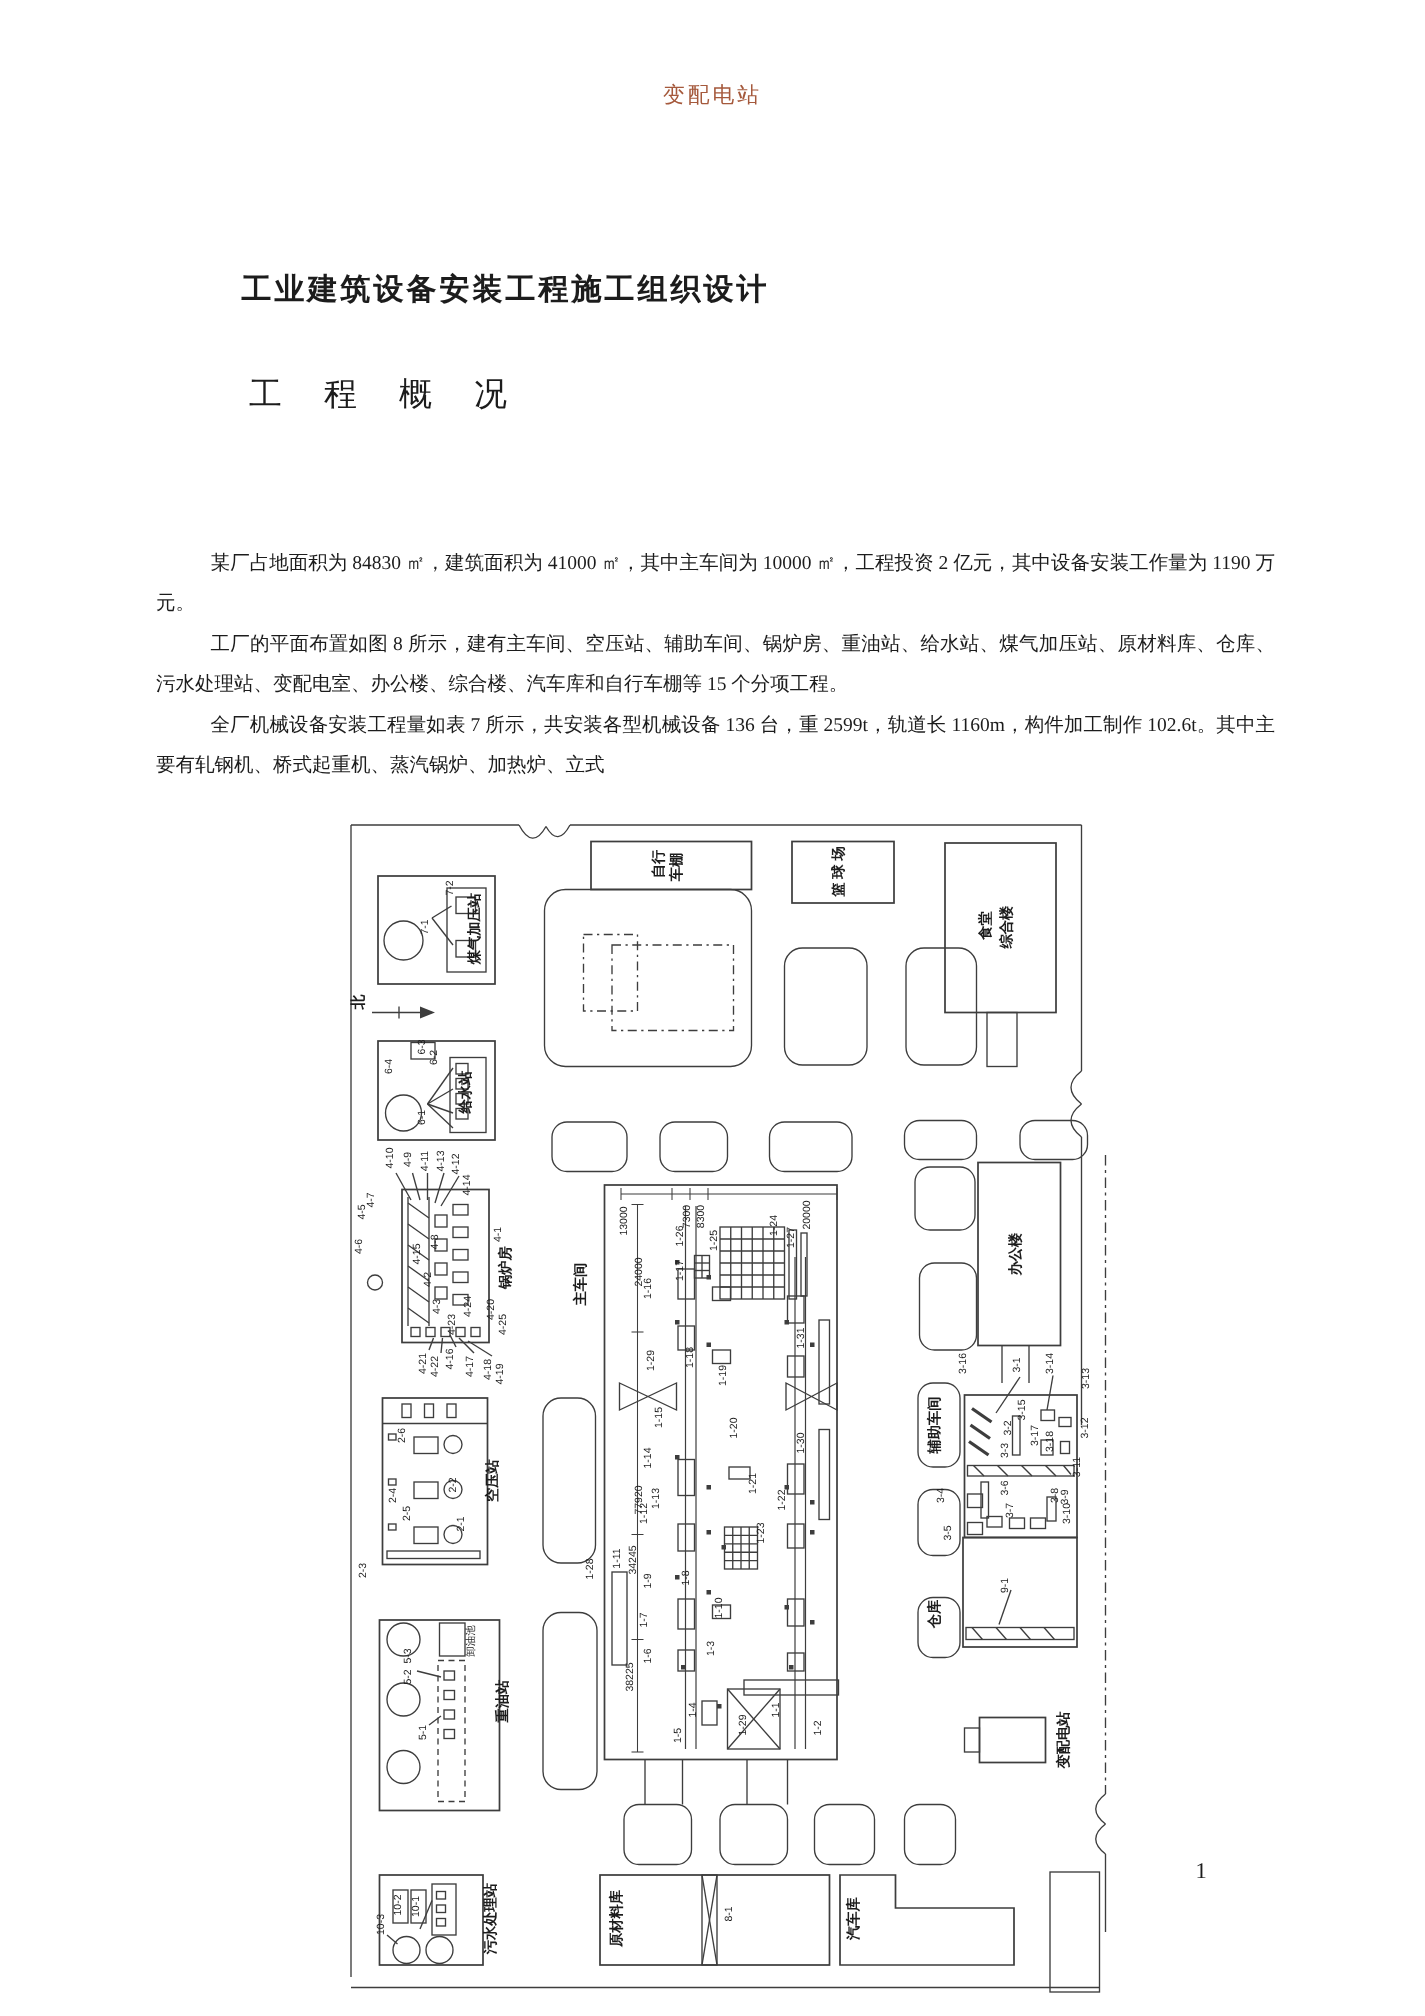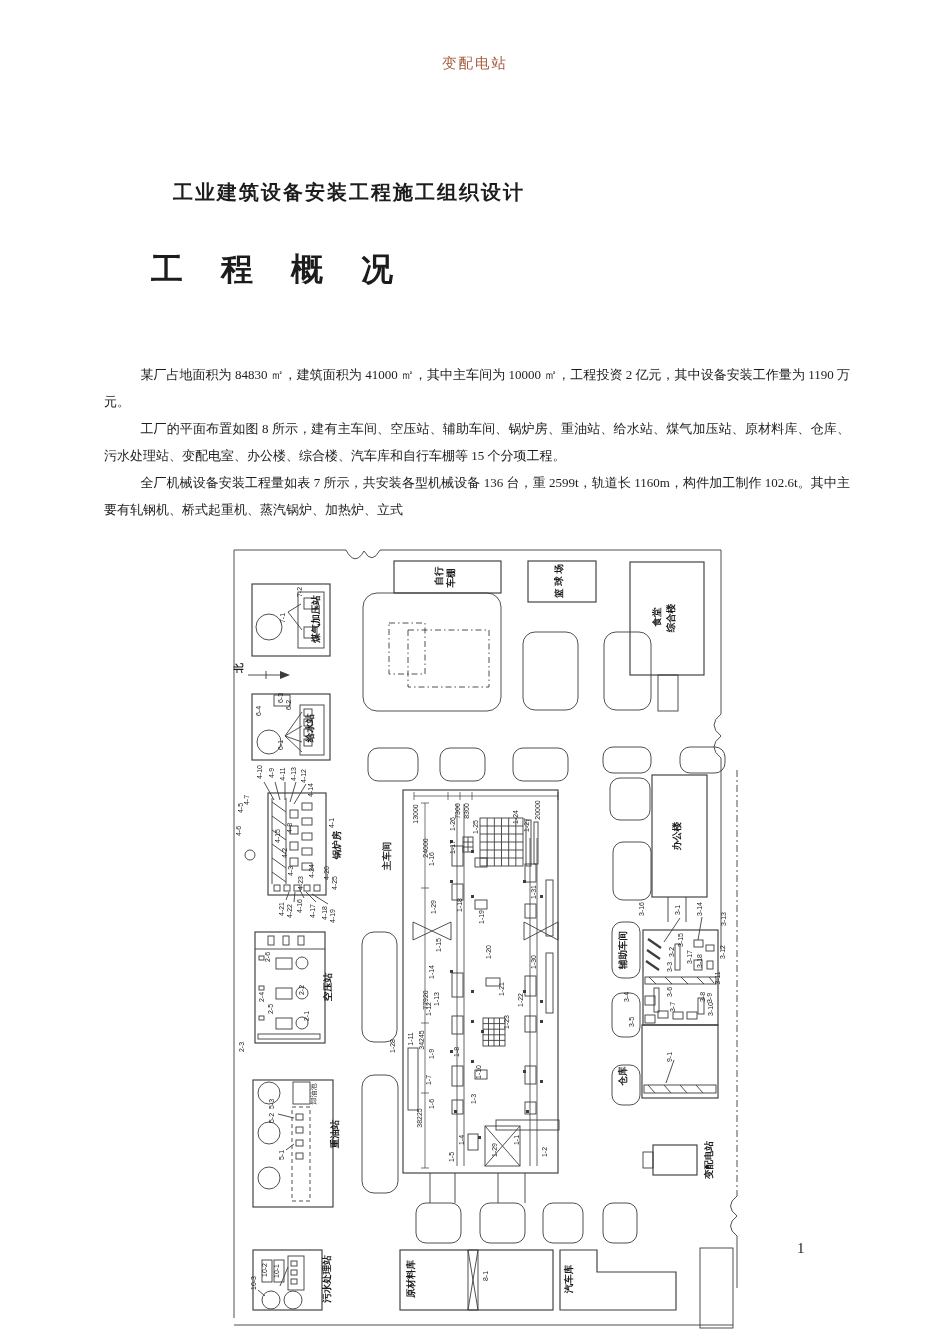--- a/index.html
+++ b/index.html
@@ -6,26 +6,26 @@
   .page{
     position:relative;width:950px;height:1344px;background:#ffffff;
     font-family:"Liberation Serif", serif;color:#1c1c1c;overflow:hidden;
     margin:0 auto;
   }
   .hdr{
     position:absolute;top:54px;left:0;width:100%;text-align:center;
     font-size:14.5px;letter-spacing:2px;color:#a5593c;
   }
   .doc-title{
-    position:absolute;top:179px;left:173px;
+    position:absolute;top:179px;left:161px;
     font-size:20px;font-weight:bold;letter-spacing:2px;white-space:nowrap;
   }
   .doc-heading{
-    position:absolute;top:248px;left:151px;
-    font-size:32px;letter-spacing:3px;white-space:nowrap;font-weight:700;
+    position:absolute;top:248px;left:166px;
+    font-size:22px;letter-spacing:3px;white-space:nowrap;font-weight:400;
   }
   .body-text{
     position:absolute;top:361px;left:104px;width:746px;
     font-size:13px;line-height:27px;text-align:justify;
   }
   .body-text p{margin:0;text-indent:2.8em;}
   .figure-wrap{position:absolute;left:228px;top:548px;width:540px;height:782px;}
   .figure-wrap svg{font-family:"Liberation Sans", sans-serif;}
   .pagenum{position:absolute;left:797px;top:1240px;font-size:15px;}
 </style>

